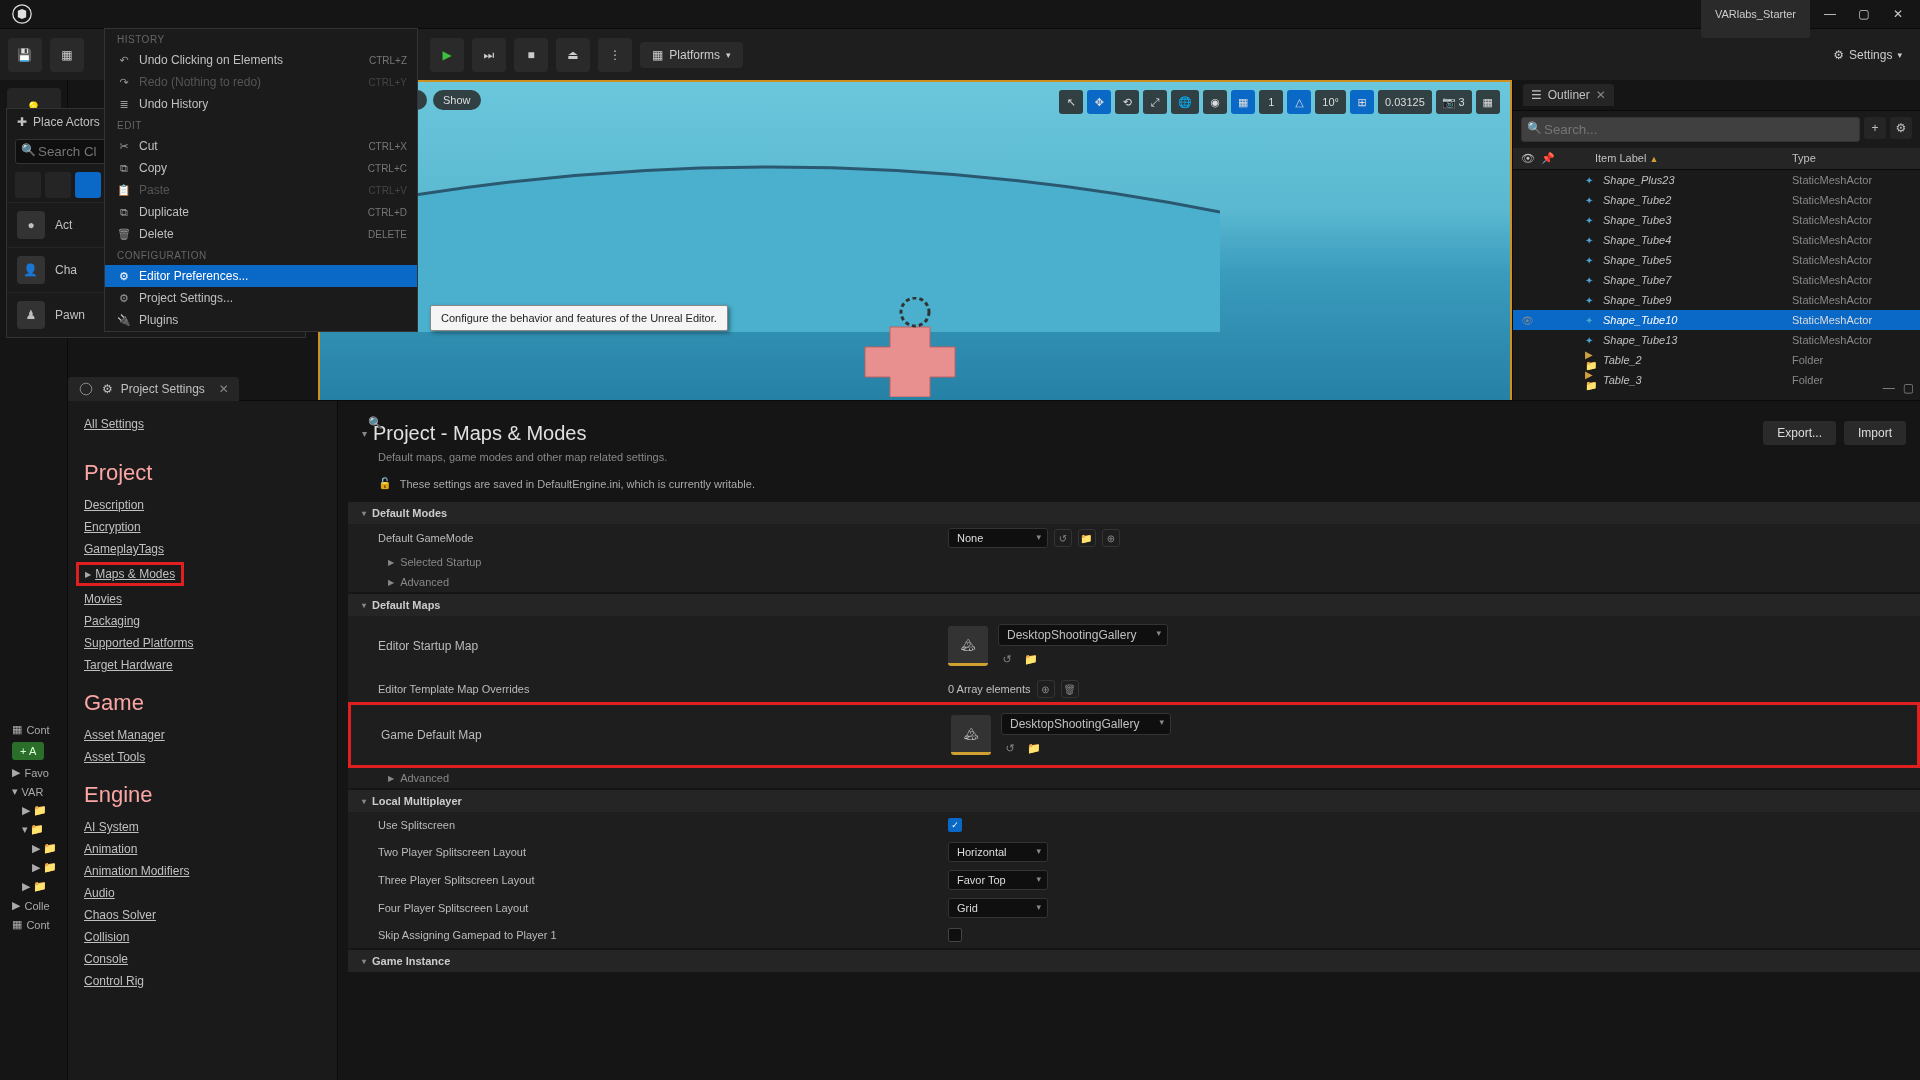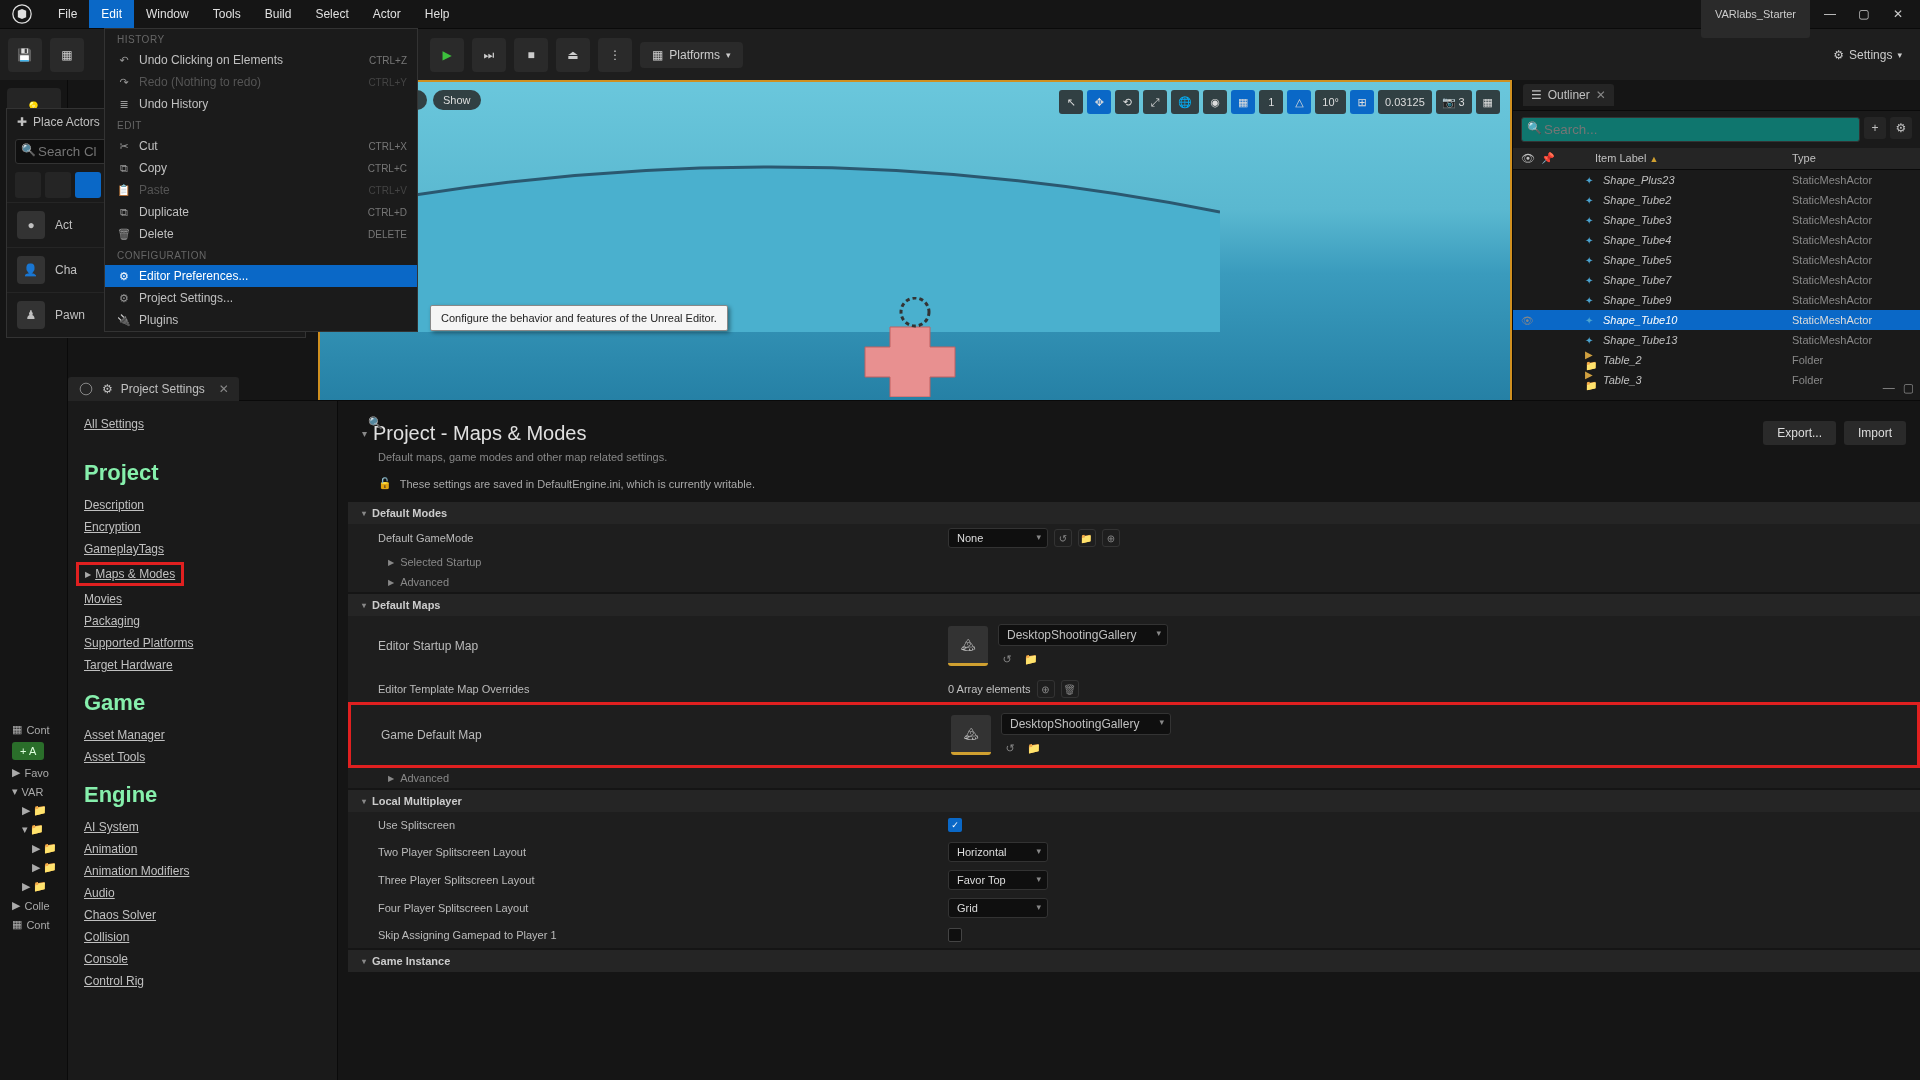--- a/index.html
+++ b/index.html
@@ -67,21 +67,21 @@
 .vp-rbtn.blue { background: #0a68c7; }
 .scene-cross { position: absolute; left: 50%; bottom: 5px; transform: translateX(-50%); width: 130px; height: 100px; }
 .scene-curve { position: absolute; left: 0; right: 0; top: 70px; height: 180px; }
 
 
 .outliner { width: 408px; background: #1a1a1a; border-left: 1px solid #0a0a0a; display: flex; flex-direction: column; }
 .out-tab { display: flex; align-items: center; padding: 4px 10px; background: #151515; border-bottom: 1px solid #0a0a0a; gap: 6px; }
 .out-tab-label { display: flex; align-items: center; gap: 6px; padding: 4px 8px; background: #252525; border-radius: 3px 3px 0 0; }
 .out-tab-close { color: #888; cursor: pointer; }
 .out-search { padding: 6px 8px; display: flex; gap: 4px; }
-.out-search input { flex: 1; background: #0f766e; border: 1px solid #333; color: #ccc; padding: 4px 8px 4px 22px; border-radius: 3px; }
+.out-search input { flex: 1; background: #404040; border: 1px solid #333; color: #ccc; padding: 4px 8px 4px 22px; border-radius: 3px; }
 .out-icon-btn { width: 22px; height: 22px; background: #252525; border-radius: 3px; display: flex; align-items: center; justify-content: center; }
 .out-header { display: flex; padding: 4px 8px; background: #252525; font-size: 11px; border-bottom: 1px solid #0a0a0a; }
 .out-col-label { flex: 1; padding-left: 38px; }
 .out-col-type { width: 120px; }
 .out-rows { flex: 1; overflow: hidden; }
 .out-row { display: flex; align-items: center; padding: 2px 8px; font-size: 11px; height: 20px; }
 .out-row.selected { background: #0a68c7; color: #fff; }
 .out-eye { width: 16px; margin-right: 4px; color: #888; font-size: 10px; }
 .out-indent { width: 44px; }
 .out-item-icon { width: 14px; margin-right: 4px; color: #4aa3d0; font-size: 10px; }
@@ -96,21 +96,21 @@
 .proj-tab { background: #252525; padding: 4px 10px; display: flex; align-items: center; gap: 8px; border-radius: 3px 3px 0 0; }
 .proj-tab-icon { width: 16px; height: 16px; display: flex; align-items: center; justify-content: center; }
 .proj-close { color: #888; margin-left: 6px; cursor: pointer; }
 .proj-winbtns { position: absolute; right: 6px; top: -20px; display: flex; gap: 8px; color: #888; }
 
 .proj-sidebar { width: 270px; background: #1a1a1a; padding: 12px 16px; overflow-y: auto; border-right: 1px solid #0a0a0a; position: relative; }
 .proj-sidebar::-webkit-scrollbar { width: 8px; }
 .proj-sidebar::-webkit-scrollbar-thumb { background: #333; }
 .ps-link { color: #c0c0c0; text-decoration: underline; padding: 4px 0; display: block; cursor: pointer; font-size: 12px; }
 .ps-link.top { margin-bottom: 25px; }
-.ps-heading { font-size: 22px; color: #86efac; margin: 14px 0 8px; font-weight: bold; }
+.ps-heading { font-size: 22px; color: #fca5a5; margin: 14px 0 8px; font-weight: normal; }
 .ps-link-hl { border: 3px solid #e02020; padding: 2px 6px; display: inline-flex; align-items: center; gap: 4px; margin: 2px -8px; }
 .ps-link-hl .tri { font-size: 8px; color: #aaa; }
 
 .proj-content { flex: 1; padding: 10px 0 10px 10px; overflow-y: auto; background: #151515; }
 .pc-search { padding: 0 14px 10px; }
 .pc-search input { width: 100%; background: #0f0f0f; border: 1px solid #333; color: #ccc; padding: 5px 8px 5px 24px; border-radius: 3px; }
 .pc-title-row { display: flex; align-items: center; padding: 0 14px; }
 .pc-title { font-size: 20px; color: #e0e0e0; display: flex; align-items: center; gap: 6px; }
 .pc-title .tri { font-size: 10px; color: #888; }
 .pc-buttons { margin-left: auto; display: flex; gap: 8px; }
@@ -149,30 +149,20 @@
 </style>
 </head>
 <body>
 
 <div class="titlebar">
   <div class="ue-logo">
     <svg viewBox="0 0 24 24">
         <circle cx="12" cy="12" r="11" fill="none" stroke="#e0e0e0" stroke-width="1.5"></circle>
         <path d="M7 8 L7 16 L12 18 L17 16 L17 8 L12 6 Z" fill="#e0e0e0"></path>
       </svg>
-  </div>
-  <div class="menu-bar">
-    <div class="menu-item">File</div>
-    <div class="menu-item active">Edit</div>
-    <div class="menu-item">Window</div>
-    <div class="menu-item">Tools</div>
-    <div class="menu-item">Build</div>
-    <div class="menu-item">Select</div>
-    <div class="menu-item">Actor</div>
-    <div class="menu-item">Help</div>
   </div>
   <div class="titlebar-right">
     <div class="project-name">VARlabs_Starter</div>
     <div class="win-btn">—</div>
     <div class="win-btn">▢</div>
     <div class="win-btn">✕</div>
   </div>
 </div>
 
 <div class="drop-menu">

